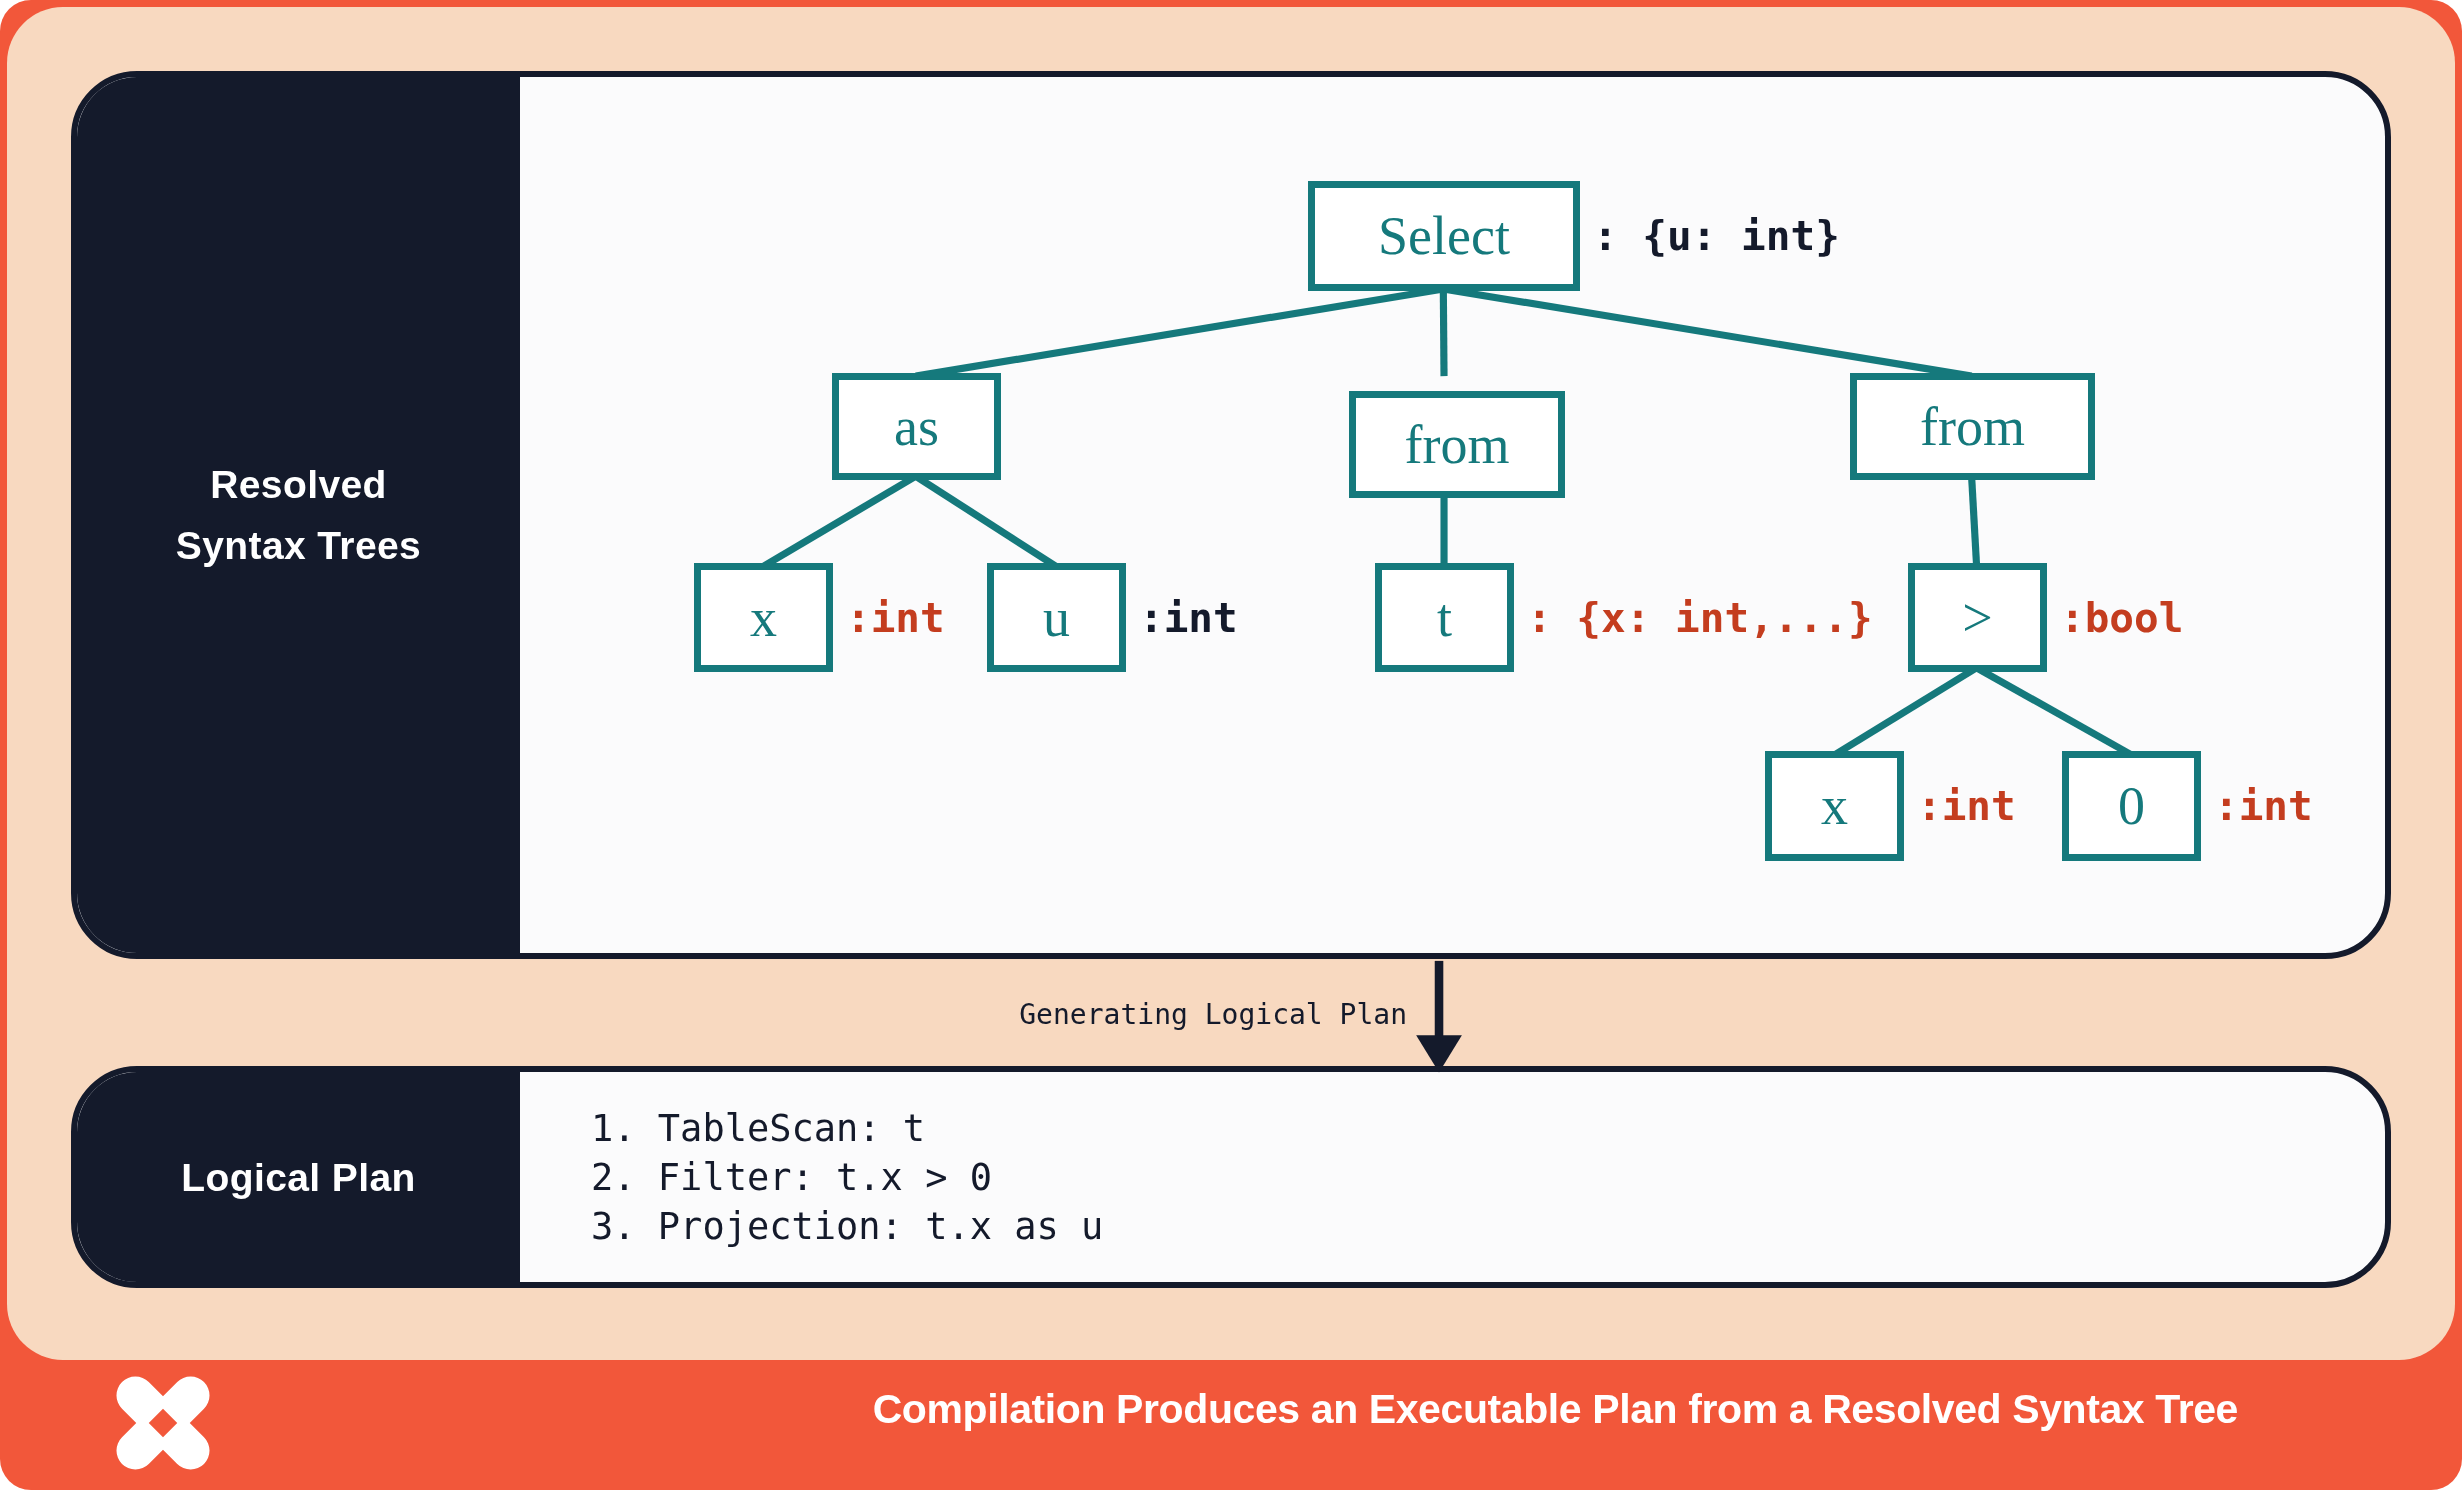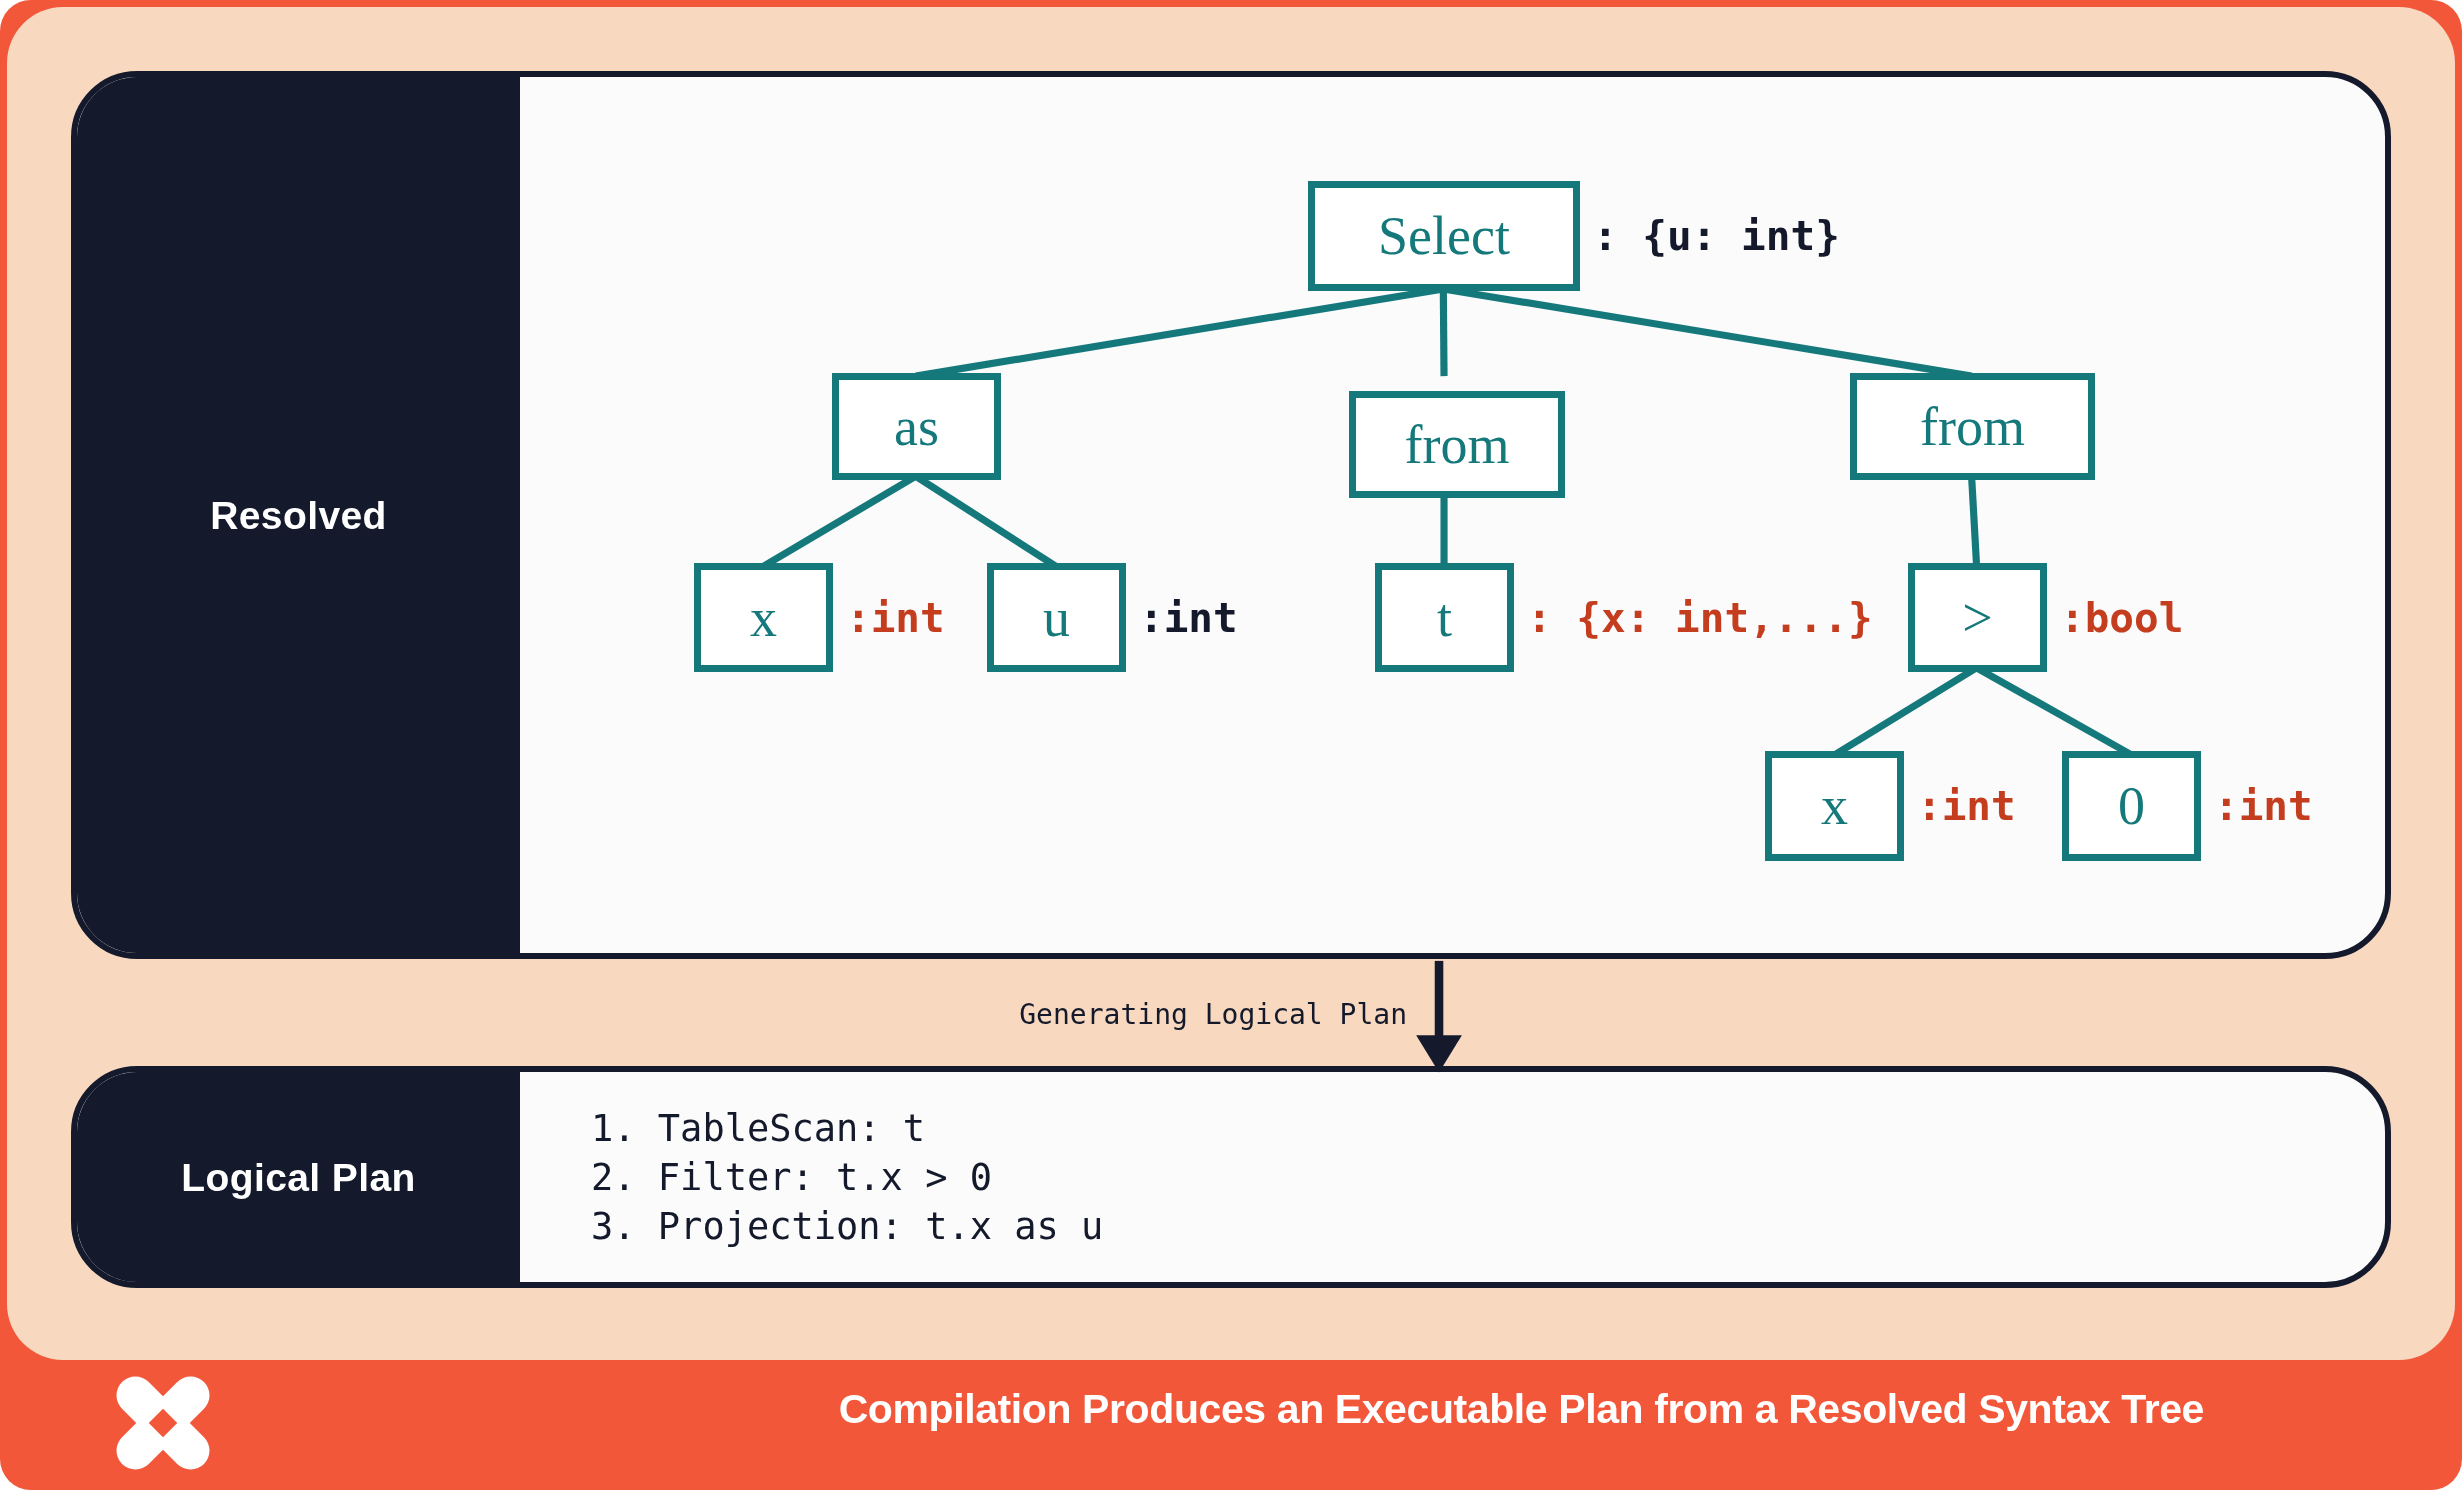--- a/index.html
+++ b/index.html
@@ -84,21 +84,21 @@
   
   .steps{
     position:absolute;left:71px;top:50%;
     transform:translateY(-50%);
     font-family:"DejaVu Sans Mono", monospace;
     font-size:37px;line-height:49px;color:var(--navy);
     white-space:nowrap;
   }
   
   .footer{
-    position:absolute;left:0;top:1360px;width:2258px;height:130px;
+    position:absolute;left:0;top:1360px;width:2258px;height:130px;padding-left:34px;
   }
   .footer-logo{
     position:absolute;left:100px;top:0px;width:126px;height:126px;
   }
   .footer-title{
     position:absolute;right:54px;top:26px;
     color:#ffffff;font-size:41px;font-weight:bold;
     letter-spacing:-0.4px;white-space:nowrap;
   }
 </style>
@@ -106,20 +106,21 @@
 <body>
 
 <div class="canvas">
 
   <div class="peach-bg"></div>
 
   <section class="panel panel-top">
     <div class="panel-sidebar">
       <div class="sidebar-label">
         <div>Resolved</div>
+        <div>Syntax Trees</div>
       </div>
     </div>
     <div class="panel-content"></div>
   </section>
 
   <section class="panel panel-bottom">
     <div class="panel-sidebar">
       <div class="sidebar-label">Logical Plan</div>
     </div>
     <div class="panel-content">

